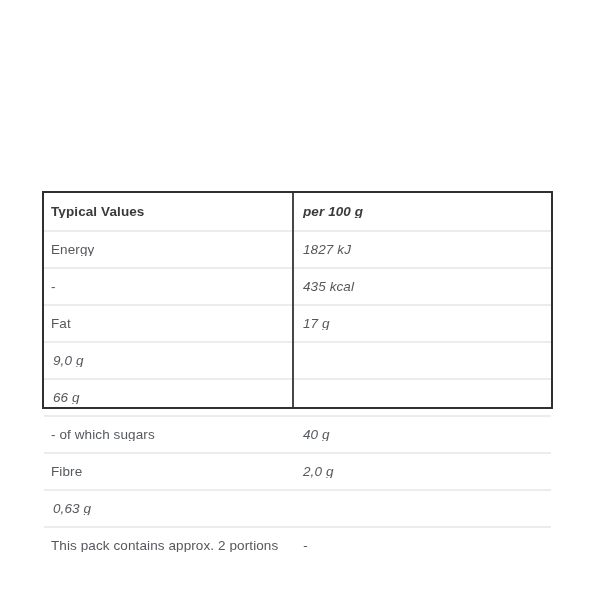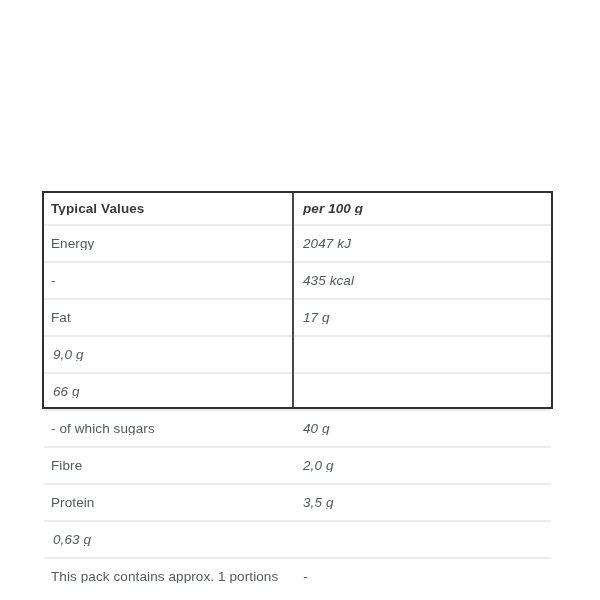--- a/index.html
+++ b/index.html
@@ -48,21 +48,21 @@
     z-index: 2;
   }
   .t-row {
     display: flex;
     align-items: center;
     height: 37px;
     border-top: 2px solid var(--row-separator);
     overflow: hidden;
   }
   .t-row.header-row {
-    height: 31px;
+    height: 37px;
     border-top: none;
     justify-content: center;
   }
   .cell {
     font-size: 13.5px;
     line-height: 1;
     color: var(--cell-text);
     letter-spacing: 0.1px;
     white-space: nowrap;
     overflow: hidden;
@@ -89,21 +89,21 @@
   <div class="nutrition-table">
     <div class="table-inner">
       <div class="col-divider"></div>
       <div class="t-row header-row">
         <div class="cell cell-label">Typical Values</div>
         <div class="cell cell-value">per 100 g</div>
       </div>
       <div id="table-body">
           <div class="t-row">
     <div class="cell cell-label">Energy</div>
-    <div class="cell cell-value">2047 kJ</div>
+    <div class="cell cell-value">1827 kJ</div>
   </div>
           <div class="t-row">
     <div class="cell cell-label">-</div>
     <div class="cell cell-value">435 kcal</div>
   </div>
           <div class="t-row">
     <div class="cell cell-label">Fat</div>
     <div class="cell cell-value">17 g</div>
   </div>
           <div class="t-row">
@@ -114,26 +114,22 @@
   </div>
           <div class="t-row">
     <div class="cell cell-label">- of which sugars</div>
     <div class="cell cell-value">40 g</div>
   </div>
           <div class="t-row">
     <div class="cell cell-label">Fibre</div>
     <div class="cell cell-value">2,0 g</div>
   </div>
           <div class="t-row">
-    <div class="cell cell-label">Protein</div>
-    <div class="cell cell-value">3,5 g</div>
-  </div>
-          <div class="t-row">
     <div class="cell cell-value">0,63 g</div>
   </div>
           <div class="t-row">
-    <div class="cell cell-label">This pack contains approx. 1 portions</div>
+    <div class="cell cell-label">This pack contains approx. 2 portions</div>
     <div class="cell cell-value">-</div>
   </div>
         </div>
     </div>
   </div>
 </div>
 
 </body></html>

